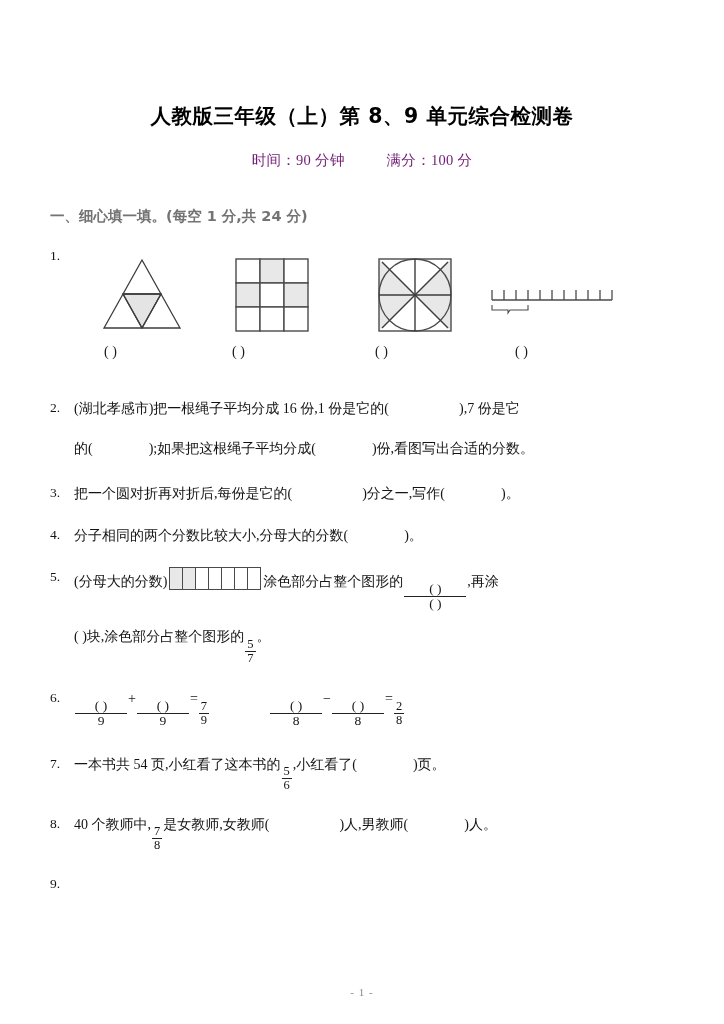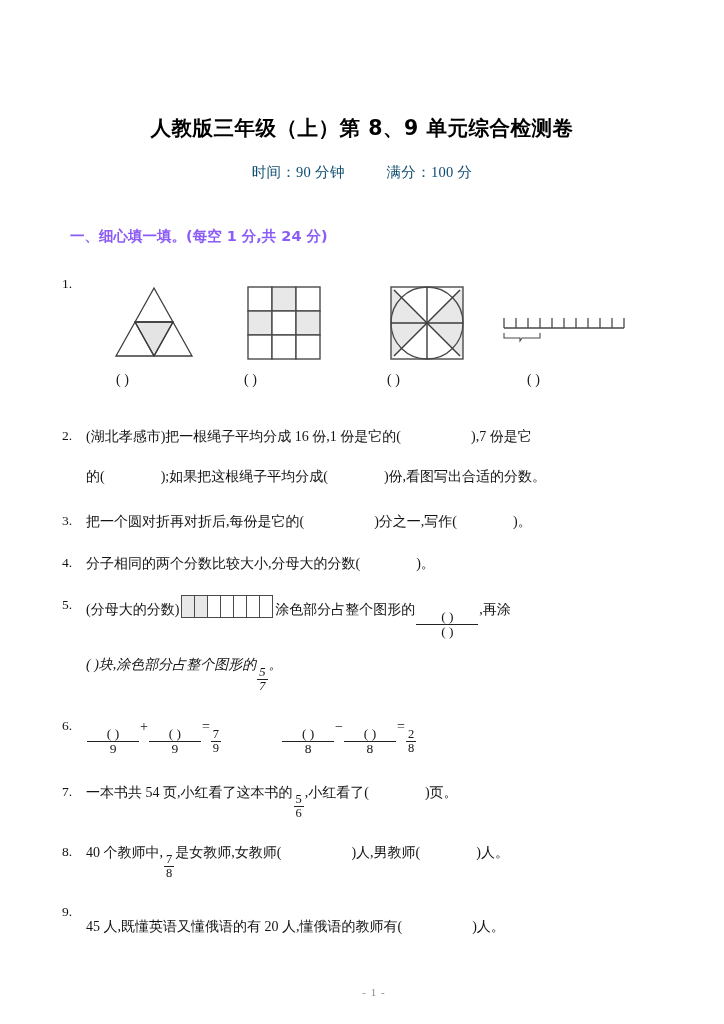--- a/index.html
+++ b/index.html
@@ -6,51 +6,51 @@
   html, body { margin: 0; padding: 0; }
   body {
     width: 724px;
     height: 1024px;
     background: #ffffff;
     font-family: "Liberation Serif", "DejaVu Serif", serif;
     color: #1a1a1a;
     position: relative;
     overflow: hidden;
   }
-  .page { position: relative; width: 724px; height: 1024px; padding: 12px; }
+  .page { position: relative; width: 724px; height: 1024px; padding: 0; }
 
   
   .doc-title {
     text-align: center;
     font-family: "DejaVu Sans", "Liberation Sans", sans-serif;
     font-weight: bold;
     font-size: 20.5px;
     letter-spacing: 0.5px;
     margin: 0;
     padding-top: 102px;
     color: #000;
   }
   .doc-subtitle {
     text-align: center;
     font-size: 14.5px;
     margin: 0;
     padding-top: 21px;
-    color: #0c4a6e;
+    color: #701a75;
     letter-spacing: 0.3px;
   }
   .doc-subtitle .gap { display: inline-block; width: 34px; }
 
   
   .section-head {
     font-family: "DejaVu Sans", "Liberation Sans", sans-serif;
     font-weight: bold;
     font-size: 14.5px;
-    margin: 12px;
+    margin: 4px;
     padding: 33px 0 0 46px;
-    color: #8b5cf6;
+    color: #737373;
   }
 
   
   .q {
     font-size: 14px;
     line-height: 1.55;
     padding-left: 74px;
     padding-right: 48px;
     position: relative;
     color: #141414;
@@ -247,21 +247,21 @@
                 <td></td>
                 <td></td>
                 <td></td>
       </tr>
             </tbody>
           </table></span><span>涂色部分占整个图形的</span><span class="frac wide">
           <span class="top">(          )</span>
           <span class="bot">(          )</span>
         </span><span>,再涂</span>
     </span>
-    <span class="q-line" style="display:block; padding-top:16px;font-style:italic;">
+    <span class="q-line" style="display:block; padding-top:16px;">
       <span>(          )块,涂色部分占整个图形的</span><span class="frac">
           <span class="top">5</span>
           <span class="bot">7</span>
         </span><span>。</span>
     </span>
   </div>
 
   <div class="q" style="padding-top:24px;">
     <span class="num">6.</span>
     <span><span class="frac mid">
@@ -298,20 +298,17 @@
   <div class="q" style="padding-top:22px;">
     <span class="num">8.</span>
     <span>40 个教师中,</span><span class="frac">
         <span class="top">7</span>
         <span class="bot">8</span>
       </span><span>是女教师,女教师(</span><span class="blank-l"></span><span>)人,男教师(</span><span class="blank-m"></span><span>)人。</span>
   </div>
 
   <div class="q" style="padding-top:22px;">
     <span class="num">9.</span>
-    <span class="q-line" style="display:block; padding-top:14px;">
-      <span>45 人,既懂英语又懂俄语的有 20 人,懂俄语的教师有(</span><span class="blank-l"></span><span>)人。</span>
-    </span>
   </div>
 
   <div class="footer">- 1 -</div>
 
 </div>
 
 </body></html>

